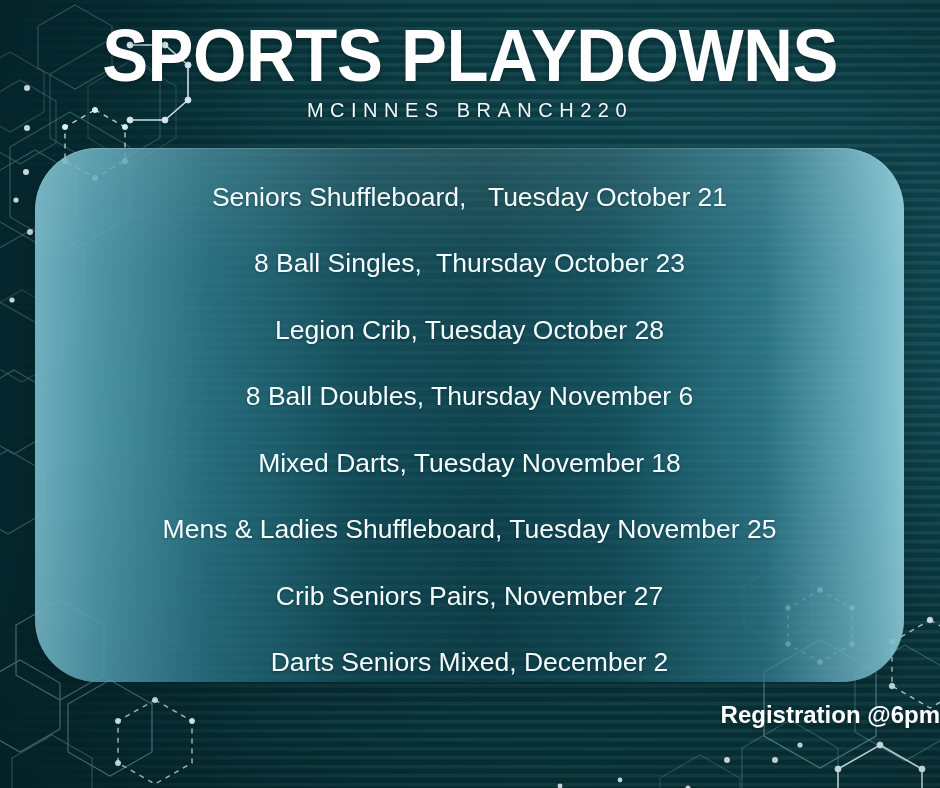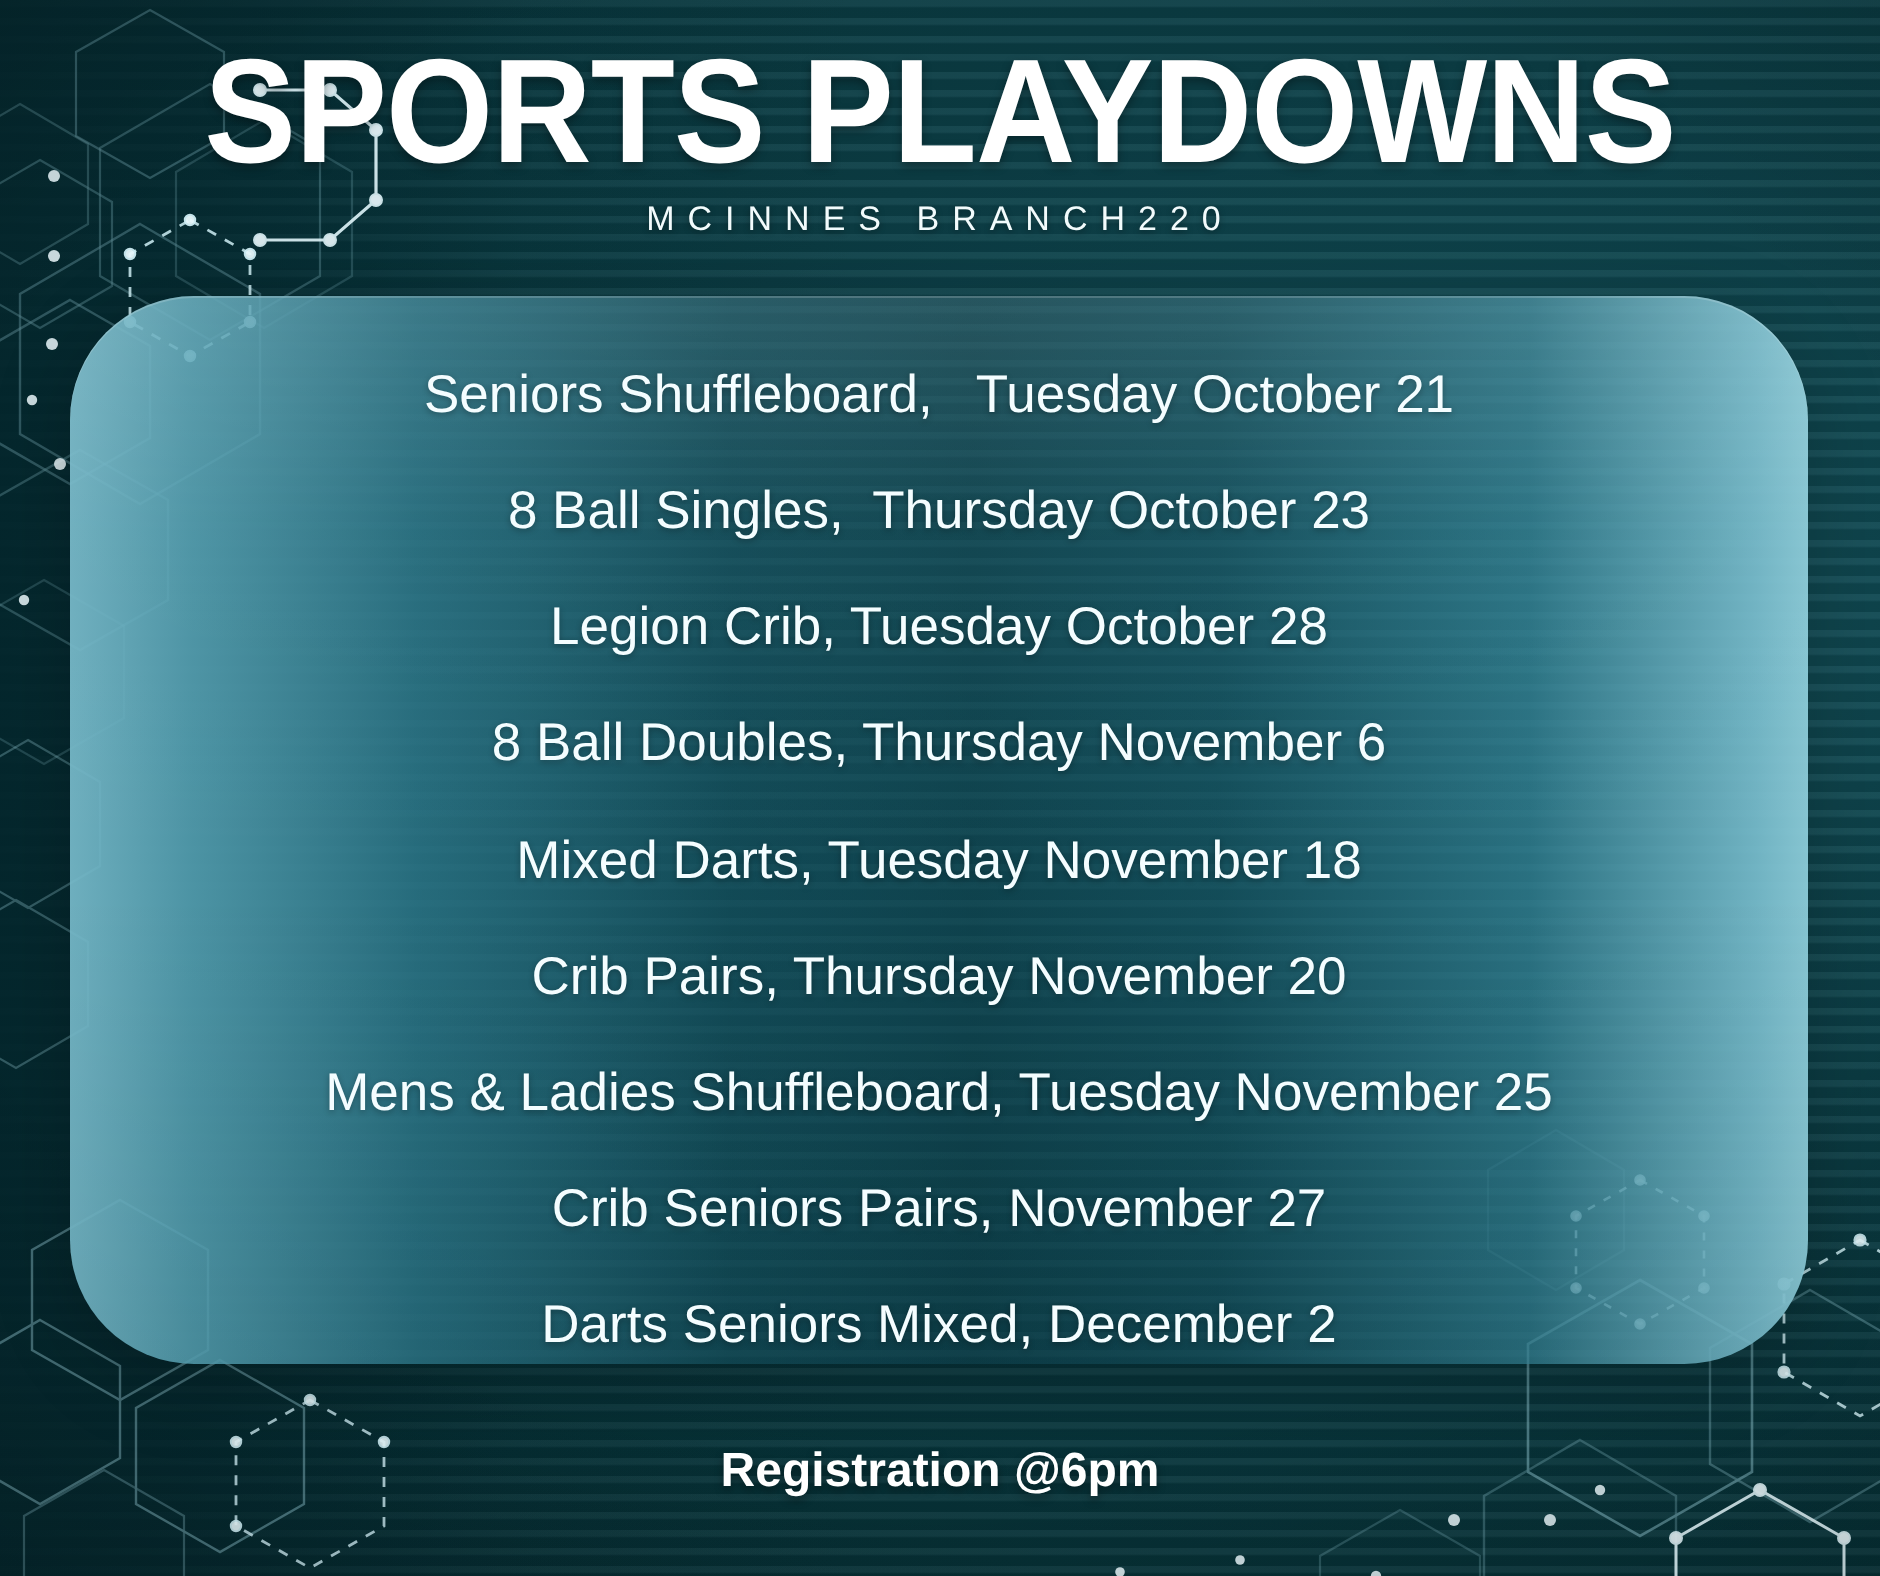--- a/index.html
+++ b/index.html
@@ -75,21 +75,21 @@
     line-height: 78px;
     letter-spacing: -0.5px;
     color: #ffffff;
     transform: scaleX(0.93);
     text-shadow: 0 2px 5px rgba(0,0,0,0.35);
     white-space: nowrap;
   }
   .subtitle {
     margin: 0;
     padding-top: 4px;
-    font-size: 17px;
+    font-size: 20px;
     line-height: 22px;
     font-weight: 400;
     letter-spacing: 6.5px;
     color: #f2fbfc;
     text-shadow: 0 1px 3px rgba(0,0,0,0.35);
     white-space: nowrap;
   }
 
   
   .card {
@@ -147,22 +147,22 @@
     line-height: 39px;
     color: #f4fdff;
     white-space: pre;
     text-shadow: 0 1px 3px rgba(0,0,0,0.30);
   }
 
   
   .footer {
     position: absolute;
     left: 0; right: 0;
-    top: 717px;
-    text-align: center;
+    top: 696px;
+    text-align: right;
     z-index: 6;
   }
   .footer-line {
     font-size: 24px;
     line-height: 37px;
     font-weight: 700;
     color: #ffffff;
     text-shadow: 0 2px 4px rgba(0,0,0,0.38);
     white-space: nowrap;
   }
@@ -297,21 +297,20 @@
   <div class="card">
     <div class="card-sheen"></div>
   </div>
 
   <div class="event-list">
     <div class="event-row">Seniors Shuffleboard,   Tuesday October 21</div>
     <div class="event-row">8 Ball Singles,  Thursday October 23</div>
     <div class="event-row">Legion Crib, Tuesday October 28</div>
     <div class="event-row">8 Ball Doubles, Thursday November 6</div>
     <div class="event-row">Mixed Darts, Tuesday November 18</div>
-    <div class="event-row">Crib Pairs, Thursday November 20</div>
     <div class="event-row">Mens &amp; Ladies Shuffleboard, Tuesday November 25</div>
     <div class="event-row">Crib Seniors Pairs, November 27</div>
     <div class="event-row">Darts Seniors Mixed, December 2</div>
   </div>
 
   <div class="footer">
     <div class="footer-line">Registration @6pm</div>
   </div>
 
 </div>

